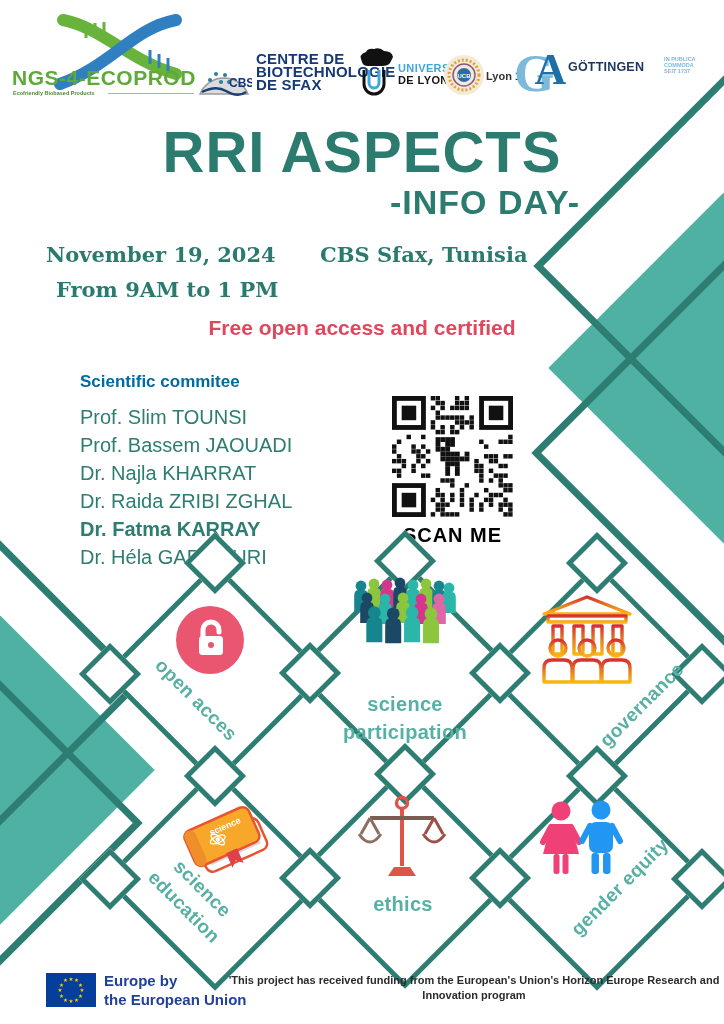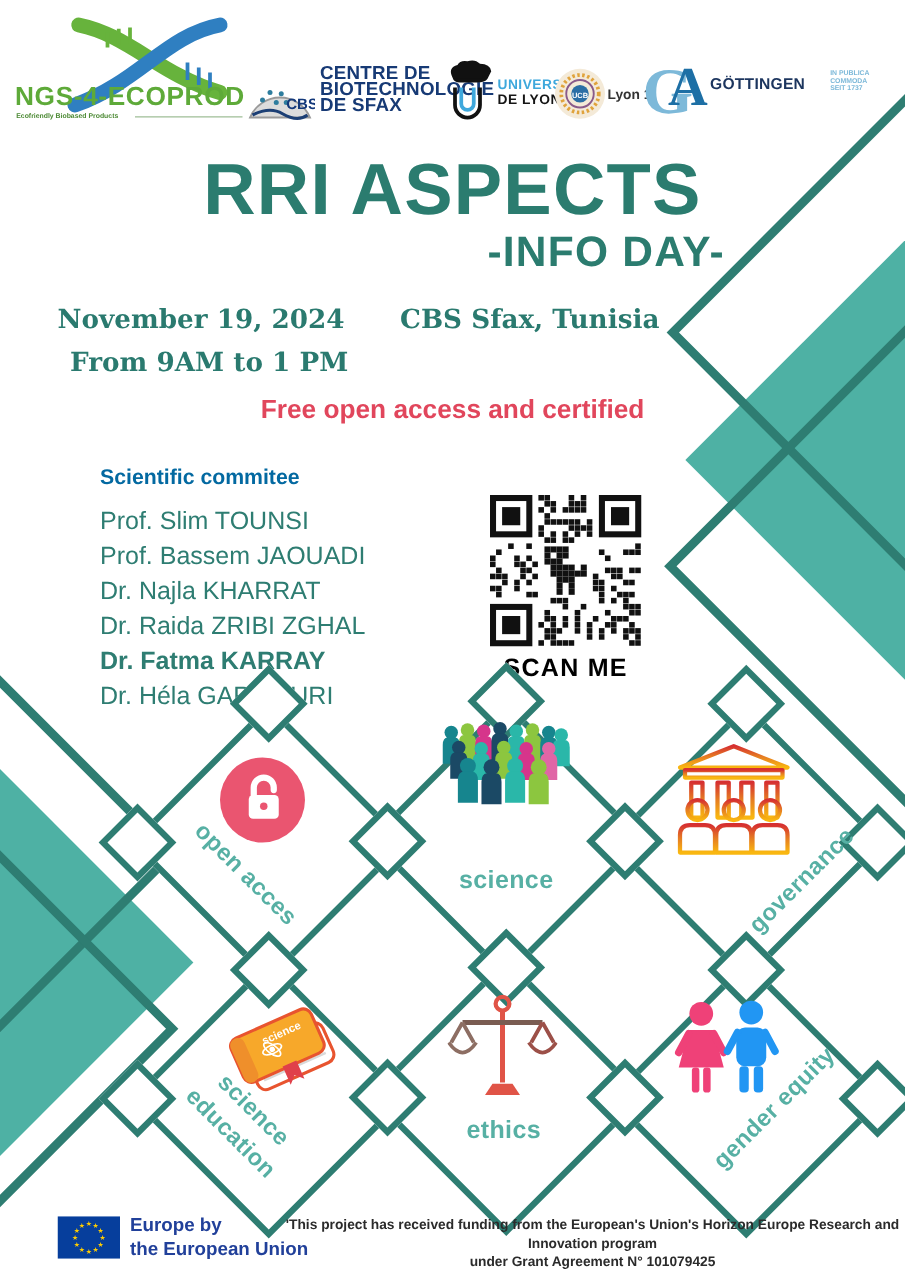--- a/index.html
+++ b/index.html
@@ -377,20 +377,21 @@
     <g transform="scale(1.18)">
       <use href="#pp" x="-26" y="26" fill="#16858e"></use>
         <use href="#pp" x="-10" y="27" fill="#1b4965"></use>
       <use href="#pp" x="6" y="26" fill="#2ab7a9"></use>
         <use href="#pp" x="22" y="27" fill="#8cc63f"></use>
     </g>
   </g>
 </svg>
 <div class="abs dlabel" style="left:330px;top:690px;width:150px;font-size:20px;line-height:28px;">
   <div>science</div>
+  <div>participation</div>
 </div>
 
 <svg class="abs" style="left:536px;top:592px;" width="102" height="96" viewBox="0 0 102 96">
   <defs>
     <linearGradient id="govg" x1="0" y1="0" x2="0" y2="1">
       <stop offset="0" stop-color="#d63031"></stop>
         <stop offset="0.5" stop-color="#e67e22"></stop>
         <stop offset="1" stop-color="#f9b710"></stop>
     </linearGradient>
   </defs>
@@ -489,14 +490,13 @@
       <text x="15.473720558371175" y="13.5">★</text>
       <text x="19.499999999999993" y="9.473720558371177">★</text>
     </g>
 </svg>
 <div class="abs fund-txt" style="left:104px;top:971px;">
   <div>Europe by</div>
   <div>the European Union</div>
 </div>
 <div class="abs stmt" style="left:228px;top:973px;width:492px;">
   <div>'This project has received funding from the European's Union's Horizon Europe Research and Innovation program</div>
-  <div>under Grant Agreement N° 101079425</div>
 </div>
 
 </body></html>

